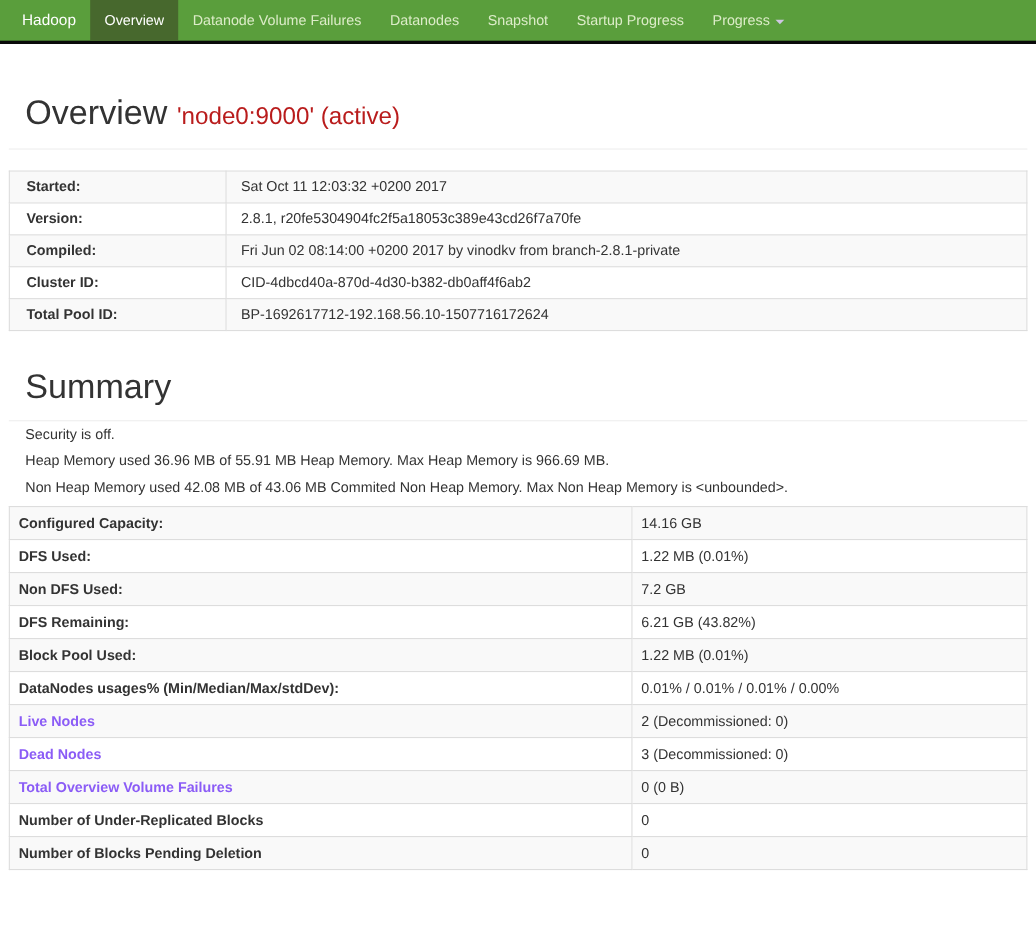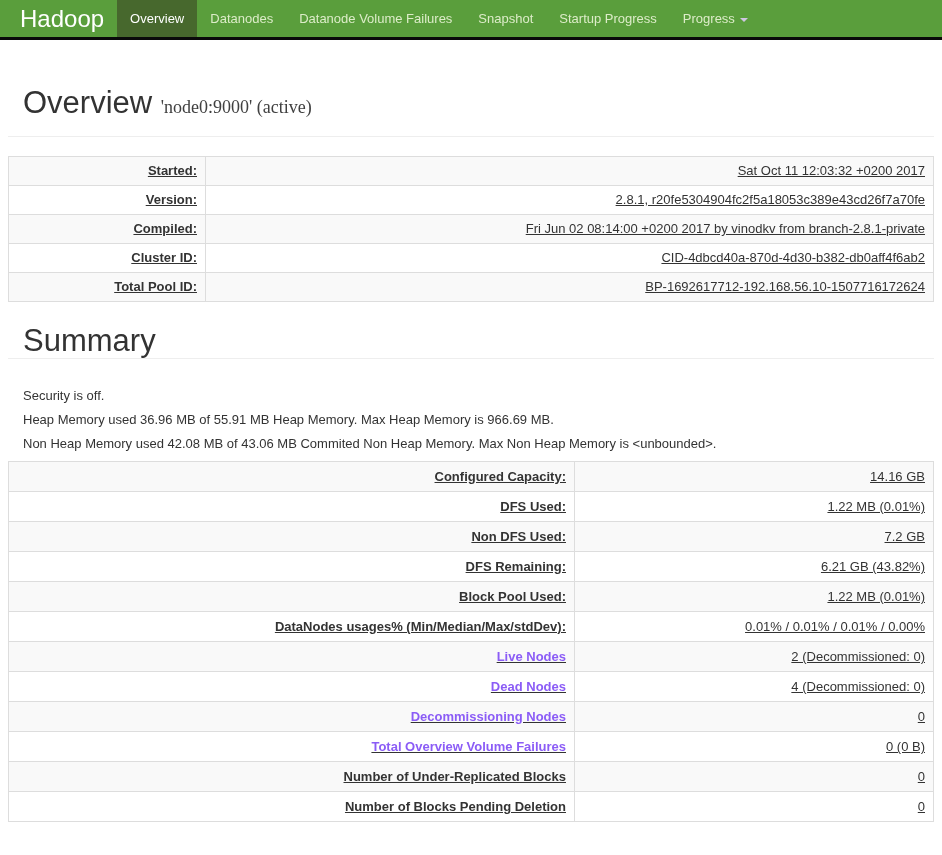--- a/index.html
+++ b/index.html
@@ -10,81 +10,81 @@
     font-family: "Liberation Sans", sans-serif;
     font-size: 13px; color: #333;
   }
   
   .navbar {
     display: flex; align-items: stretch;
     height: 40px; background: #5a9e3c;
     border-bottom: 3px solid #0a0a0a;
   }
   .navbar .brand {
-    display: block; color: #fff; font-size: 24px;
+    display: block; color: #fff; font-size: 14px;
     line-height: 37px; padding: 0 13px; margin-left: 7px;
     text-decoration: none; cursor: pointer;
   }
   .nav-menu { display: flex; margin: 0; padding: 0; }
   .nav-item a {
     display: block; color: #dcecc8; font-size: 13px;
     line-height: 37px; padding: 0 13px;
     text-decoration: none; cursor: pointer; white-space: nowrap;
   }
   .nav-item.active a { background: #47682d; color: #fff; }
   .caret {
     display: inline-block; width: 0; height: 0;
     border-left: 4px solid transparent; border-right: 4px solid transparent;
     border-top: 4px solid #cfc6e2; margin-left: 5px; vertical-align: middle;
   }
   
   .container { padding: 0 8px; }
   .page-header { border-bottom: 1px solid #eee; padding-left: 15px; }
   .page-header.first { margin-top: 46px; padding-bottom: 12px; }
-  .page-header.second { margin-top: 22px; padding-bottom: 0; }
+  .page-header.second { margin-top: 34px; padding-bottom: 13px; }
   h1 {
     margin: 0; font-size: 31px; line-height: 34px;
     font-weight: 500; color: #333; letter-spacing: 0;
   }
-  h1 .subtitle { font-size: 18px; color: #404040; font-weight: 400; font-family: Liberation Serif, serif; }
+  h1 .subtitle { font-size: 22px; color: #b91c1c; font-weight: 400; }
   
   table.table {
     border-collapse: collapse; width: 926px;
     border: 1px solid #ddd; table-layout: fixed;
   }
   table.table th, table.table td {
-    border: 1px solid #ddd; text-align: right; vertical-align: top;
-    overflow: hidden; white-space: nowrap; text-decoration: underline;
+    border: 1px solid #ddd; text-align: left; vertical-align: top;
+    overflow: hidden; white-space: nowrap;
   }
   table.table th { font-weight: bold; color: #333; }
   table.table tbody tr:nth-child(odd) { background: #f9f9f9; }
   #info-table { margin-top: 19px; }
   #info-table th, #info-table td { padding: 7px 8px; line-height: 14px; }
   #info-table th { width: 197px; padding-left: 15px; }
   #info-table td { padding-left: 13px; }
   #summary-table th, #summary-table td { padding: 7px 8px; line-height: 15px; }
   #summary-table th { width: 566px; }
-  .paras { padding-left: 15px; margin-top: 30px; }
+  .paras { padding-left: 15px; margin-top: 5px; }
   .paras p { margin: 0 0 11px 0; line-height: 13px; }
   a.tlink { color: #8b5cf6; text-decoration: none; font-weight: bold; cursor: pointer; }
 </style>
 </head>
 <body>
 
 <nav class="navbar">
   <a class="brand">Hadoop</a>
   <div class="nav-menu">
       <div class="nav-item active">
         <a><span>Overview</span></a>
       </div>
       <div class="nav-item">
-        <a><span>Datanodes</span></a>
+        <a><span>Datanode Volume Failures</span></a>
       </div>
       <div class="nav-item">
-        <a><span>Datanode Volume Failures</span></a>
+        <a><span>Datanodes</span></a>
       </div>
       <div class="nav-item">
         <a><span>Snapshot</span></a>
       </div>
       <div class="nav-item">
         <a><span>Startup Progress</span></a>
       </div>
       <div class="nav-item">
         <a><span>Progress</span><span class="caret"></span></a>
       </div>
@@ -157,25 +157,21 @@
         <tr>
           <th>DataNodes usages% (Min/Median/Max/stdDev):</th>
           <td>0.01% / 0.01% / 0.01% / 0.00%</td>
         </tr>
         <tr>
           <th><a class="tlink">Live Nodes</a></th>
           <td>2 (Decommissioned: 0)</td>
         </tr>
         <tr>
           <th><a class="tlink">Dead Nodes</a></th>
-          <td>4 (Decommissioned: 0)</td>
-        </tr>
-        <tr>
-          <th><a class="tlink">Decommissioning Nodes</a></th>
-          <td>0</td>
+          <td>3 (Decommissioned: 0)</td>
         </tr>
         <tr>
           <th><a class="tlink">Total Overview Volume Failures</a></th>
           <td>0 (0 B)</td>
         </tr>
         <tr>
           <th>Number of Under-Replicated Blocks</th>
           <td>0</td>
         </tr>
         <tr>

